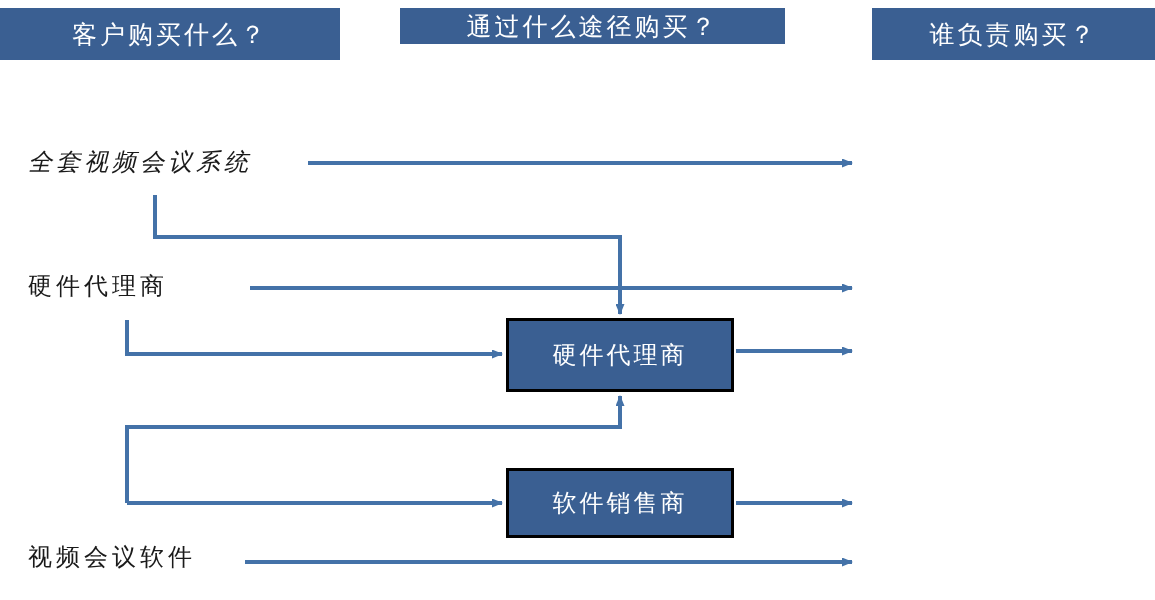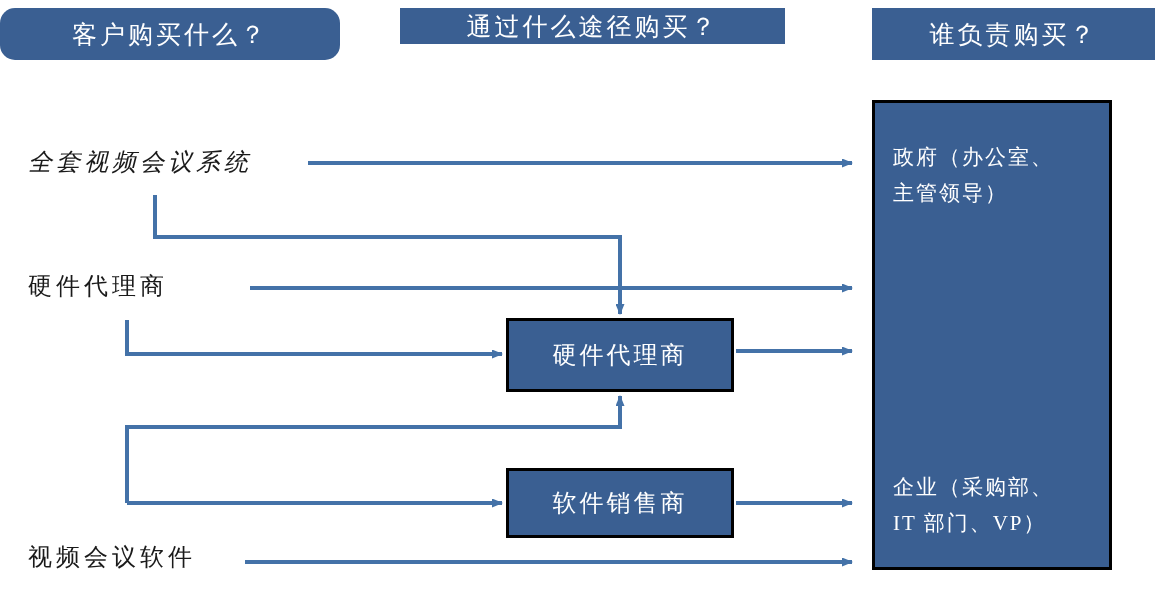--- a/index.html
+++ b/index.html
@@ -21,21 +21,21 @@
     position: absolute;
     background: #3a5f92;
     color: #ffffff;
     display: flex;
     align-items: center;
     justify-content: center;
     font-size: 25px;
     letter-spacing: 3px;
     font-family: "Liberation Serif", "DejaVu Serif", serif;
   }
-  #hdr1 { left: 0px;   top: 8px; width: 340px; height: 52px; border-radius: 15px; }
+  #hdr1 { left: 0px;   top: 8px; width: 340px; height: 52px; }
   #hdr2 { left: 400px; top: 8px; width: 385px; height: 36px; }
   #hdr3 { left: 872px; top: 8px; width: 283px; height: 52px; }
 
   
   .left-label {
     position: absolute;
     font-size: 24px;
     color: #1a1a1a;
     letter-spacing: 4px;
     white-space: nowrap;
@@ -104,30 +104,20 @@
   <div class="header-bar" id="hdr2">通过什么途径购买？</div>
   <div class="header-bar" id="hdr3">谁负责购买？</div>
 
   <div class="left-label" id="lbl-full">全套视频会议系统</div>
   <div class="left-label" id="lbl-term">硬件代理商</div>
   <div class="left-label" id="lbl-soft">视频会议软件</div>
 
   <div class="channel-box" id="box-hw">硬件代理商</div>
   <div class="channel-box" id="box-sw">软件销售商</div>
 
-  <div id="buyer-panel">
-    <div class="buyer-text" id="buyer-gov">
-      <div>政府（办公室、</div>
-      <div>主管领导）</div>
-    </div>
-    <div class="buyer-text" id="buyer-ent">
-      <div>企业（采购部、</div>
-      <div>IT 部门、VP）</div>
-    </div>
-  </div>
 
   <svg id="wires" viewBox="0 0 1155 600" xmlns="http://www.w3.org/2000/svg">
     <defs>
       <marker id="arrowRight" markerWidth="11" markerHeight="9" refX="10" refY="4.5" orient="auto" markerUnits="userSpaceOnUse">
         <path d="M0,0 L11,4.5 L0,9 z" fill="#4472a8"></path>
       </marker>
       <marker id="arrowDown" markerWidth="11" markerHeight="9" refX="10" refY="4.5" orient="auto" markerUnits="userSpaceOnUse">
         <path d="M0,0 L11,4.5 L0,9 z" fill="#4472a8"></path>
       </marker>
       <marker id="arrowUp" markerWidth="11" markerHeight="9" refX="10" refY="4.5" orient="auto" markerUnits="userSpaceOnUse">

